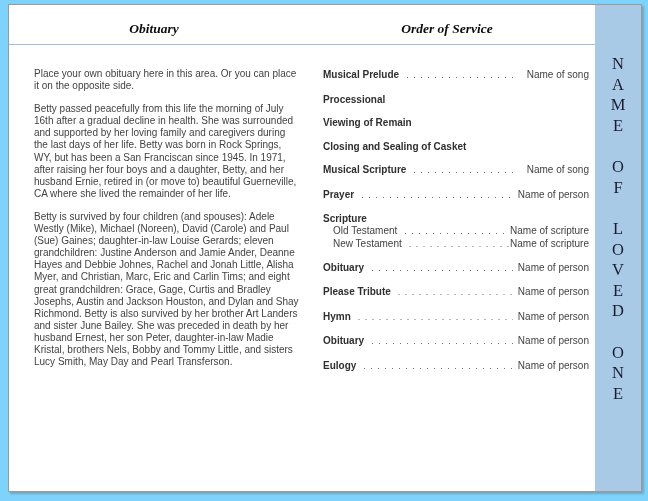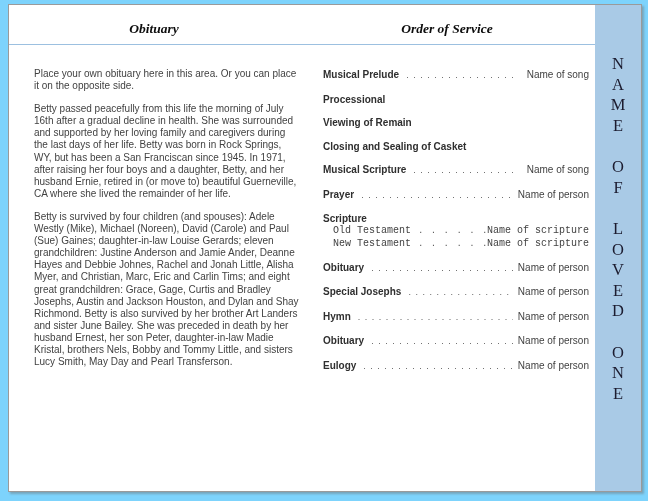--- a/index.html
+++ b/index.html
@@ -86,21 +86,21 @@
   .leader::after {
     content: ". . . . . . . . . . . . . . . . . . . . . . . . . . . . . . . . . . . . . . . . . . . . . .";
     letter-spacing: 1px;
   }
   .svc-value {
     flex: 0 0 76px;
     white-space: nowrap;
     color: #424242;
     text-align: right;
   }
-  .svc-children { margin-top: 2px; font-family: Liberation Mono, monospace; }
+  .svc-children { margin-top: 2px; }
   .svc-children .svc-line {
     padding-left: 10px;
     margin-top: 2px;
     line-height: 10.5px;
   }
   .svc-children .svc-label { font-weight: normal; color: #424242; }
   
   .banner {
     position: absolute;
     top: 0; right: 0; bottom: 0;
@@ -193,21 +193,21 @@
         </div>
         <div class="svc-row">
           <div class="svc-line">
             <span class="svc-label">Obituary</span>
             <span class="leader"></span>
             <span class="svc-value">Name of person</span>
           </div>
         </div>
         <div class="svc-row">
           <div class="svc-line">
-            <span class="svc-label">Special Josephs</span>
+            <span class="svc-label">Please Tribute</span>
             <span class="leader"></span>
             <span class="svc-value">Name of person</span>
           </div>
         </div>
         <div class="svc-row">
           <div class="svc-line">
             <span class="svc-label">Hymn</span>
             <span class="leader"></span>
             <span class="svc-value">Name of person</span>
           </div>

